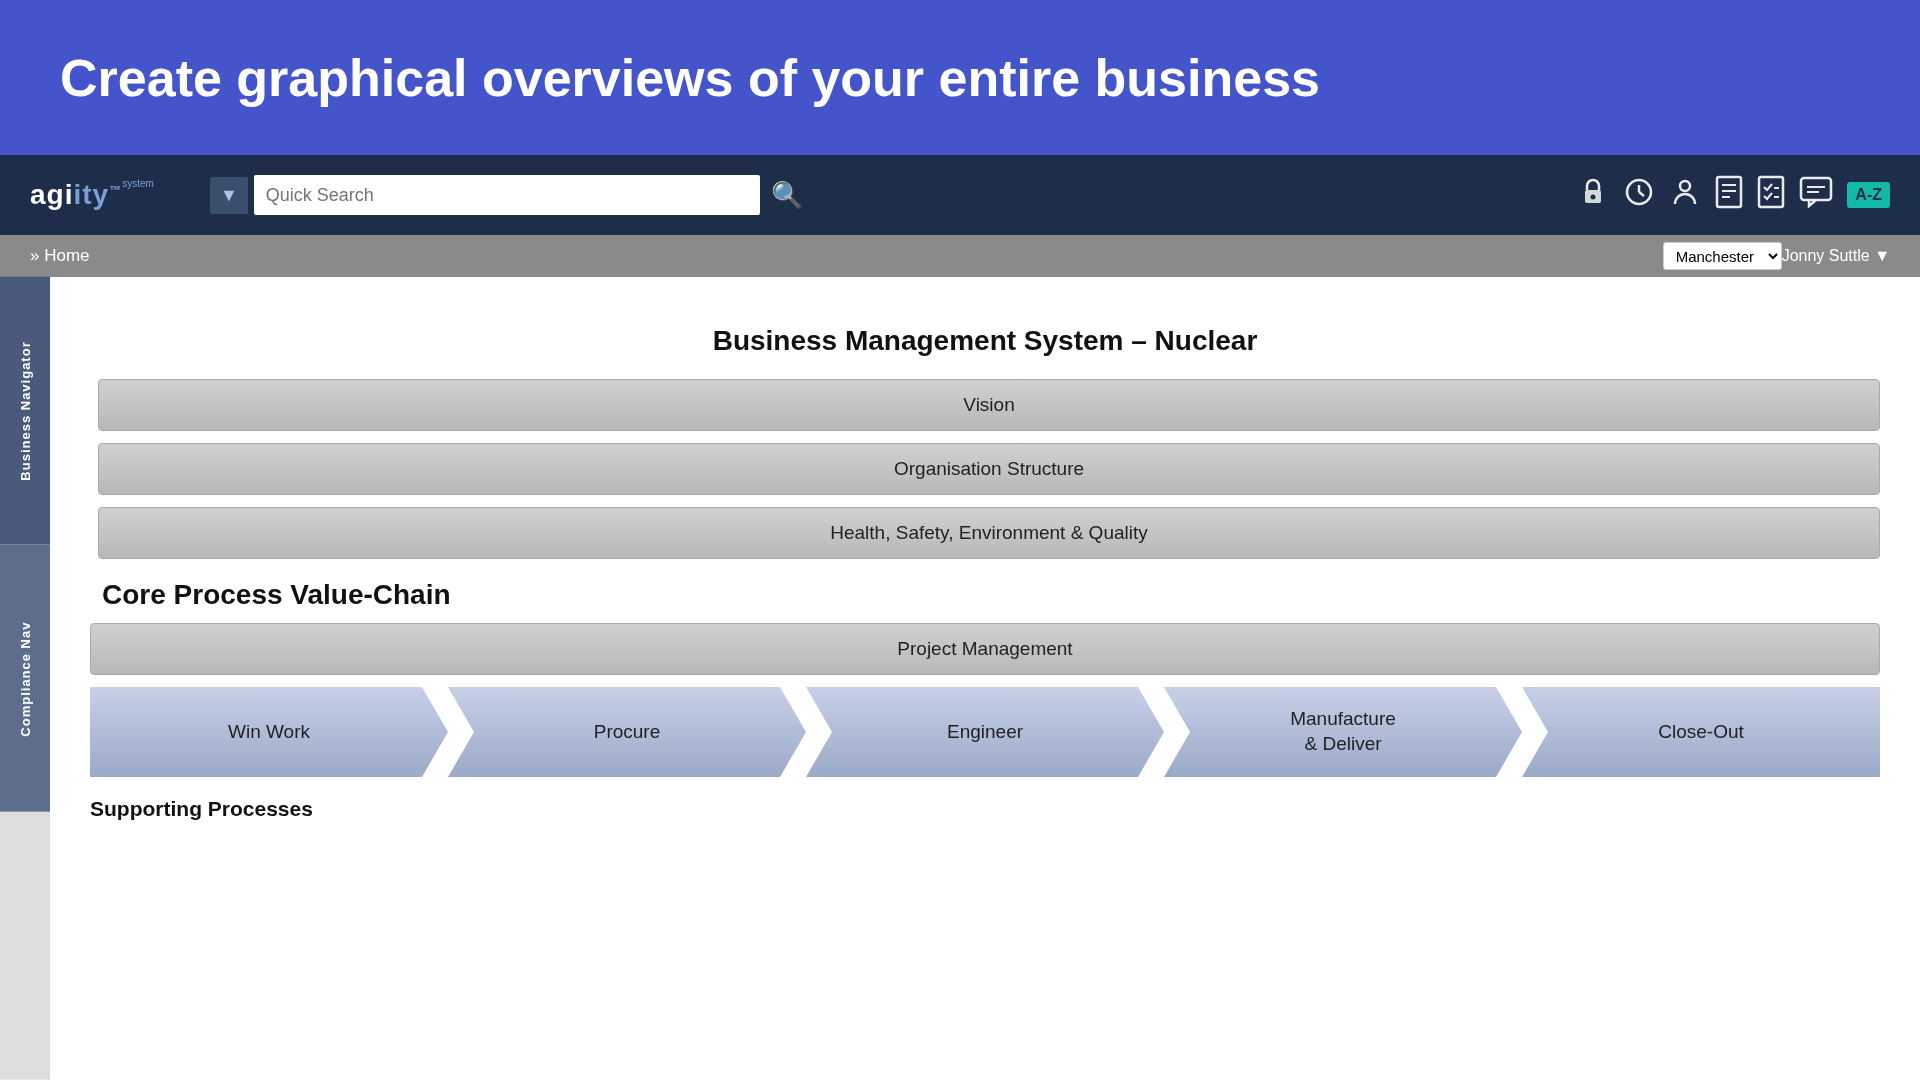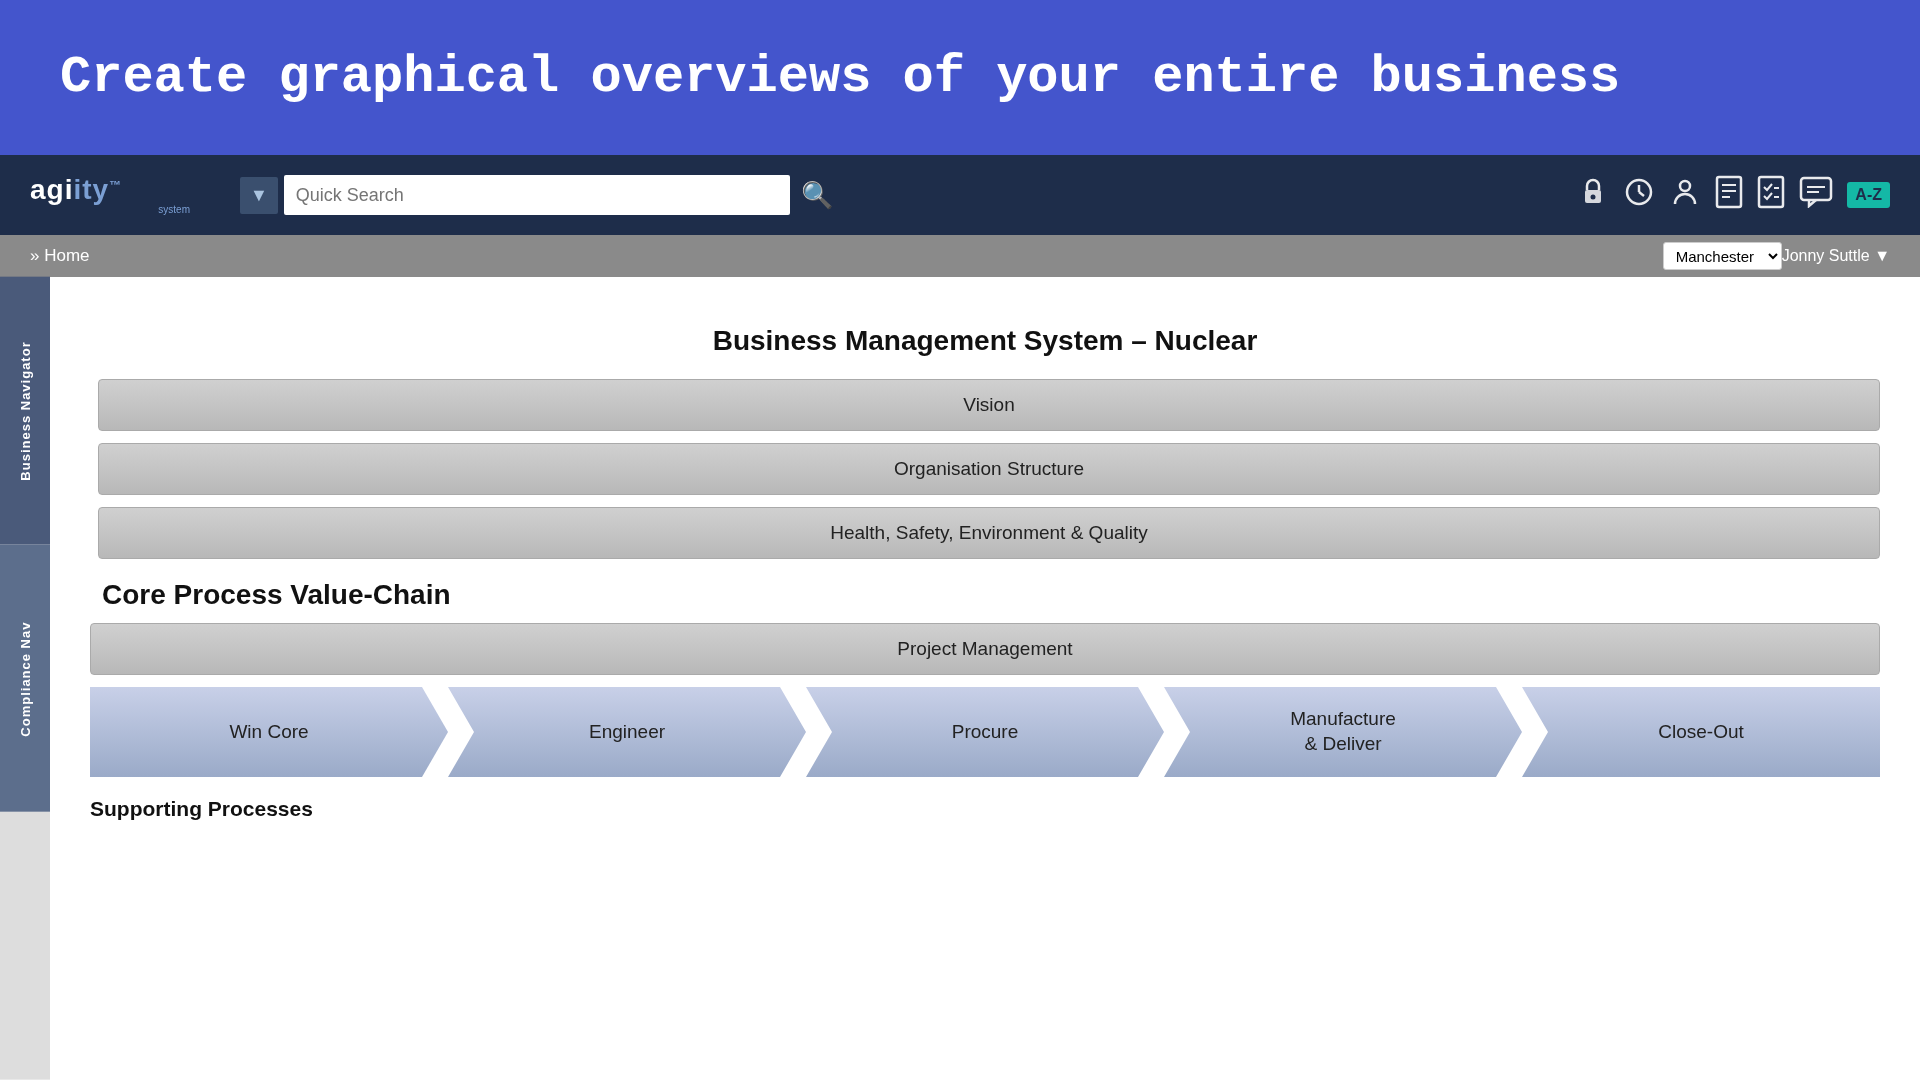--- a/index.html
+++ b/index.html
@@ -5,43 +5,41 @@
     * { margin: 0; padding: 0; box-sizing: border-box; }
     body { width: 1920px; height: 1080px; font-family: Arial, sans-serif; background: #fff; overflow: hidden; }
 
     
     .top-banner {
       background: #4455cc;
       padding: 30px 60px 30px 60px;
       height: 155px;
       display: flex;
       align-items: center;
-      font-family: Liberation Mono, monospace;
     }
     .top-banner h1 {
       color: #fff;
       font-size: 52px;
       font-weight: 900;
     }
 
     
     .nav-bar {
       background: #1e2d4a;
       height: 80px;
       display: flex;
       align-items: center;
       padding: 0 30px;
       gap: 20px;
     }
     .logo-area {
       display: flex;
-      flex-direction: column;
+      flex-direction: row;
       color: #fff;
       line-height: 1.1;
-      margin-right: 30px;
       min-width: 160px;
     }
     .logo-area .logo-agility {
       font-size: 28px;
       font-weight: bold;
       letter-spacing: 1px;
     }
     .logo-area .logo-agility span {
       color: #7b9fd4;
     }
@@ -384,31 +382,31 @@
     <div class="section-title">Core Process Value-Chain</div>
 
     <div class="project-mgmt-bar">
       <span>Project Management</span>
     </div>
 
     <div class="process-chain">
 
       <div class="process-step">
         <div class="process-step-bg" style="clip-path: polygon(0 0, calc(100% - 26px) 0, 100% 50%, calc(100% - 26px) 100%, 0 100%);"></div>
-        <span class="process-step-label">Win Core</span>
+        <span class="process-step-label">Win Work</span>
+      </div>
+
+      <div class="process-step">
+        <div class="process-step-bg"></div>
+        <span class="process-step-label">Procure</span>
       </div>
 
       <div class="process-step">
         <div class="process-step-bg"></div>
         <span class="process-step-label">Engineer</span>
-      </div>
-
-      <div class="process-step">
-        <div class="process-step-bg"></div>
-        <span class="process-step-label">Procure</span>
       </div>
 
       <div class="process-step">
         <div class="process-step-bg"></div>
         <span class="process-step-label" style="white-space:pre-line;">Manufacture
 &amp; Deliver</span>
       </div>
 
       <div class="process-step">
         <div class="process-step-bg" style="clip-path: polygon(0 0, 100% 0, 100% 100%, 0 100%, 26px 50%);"></div>

